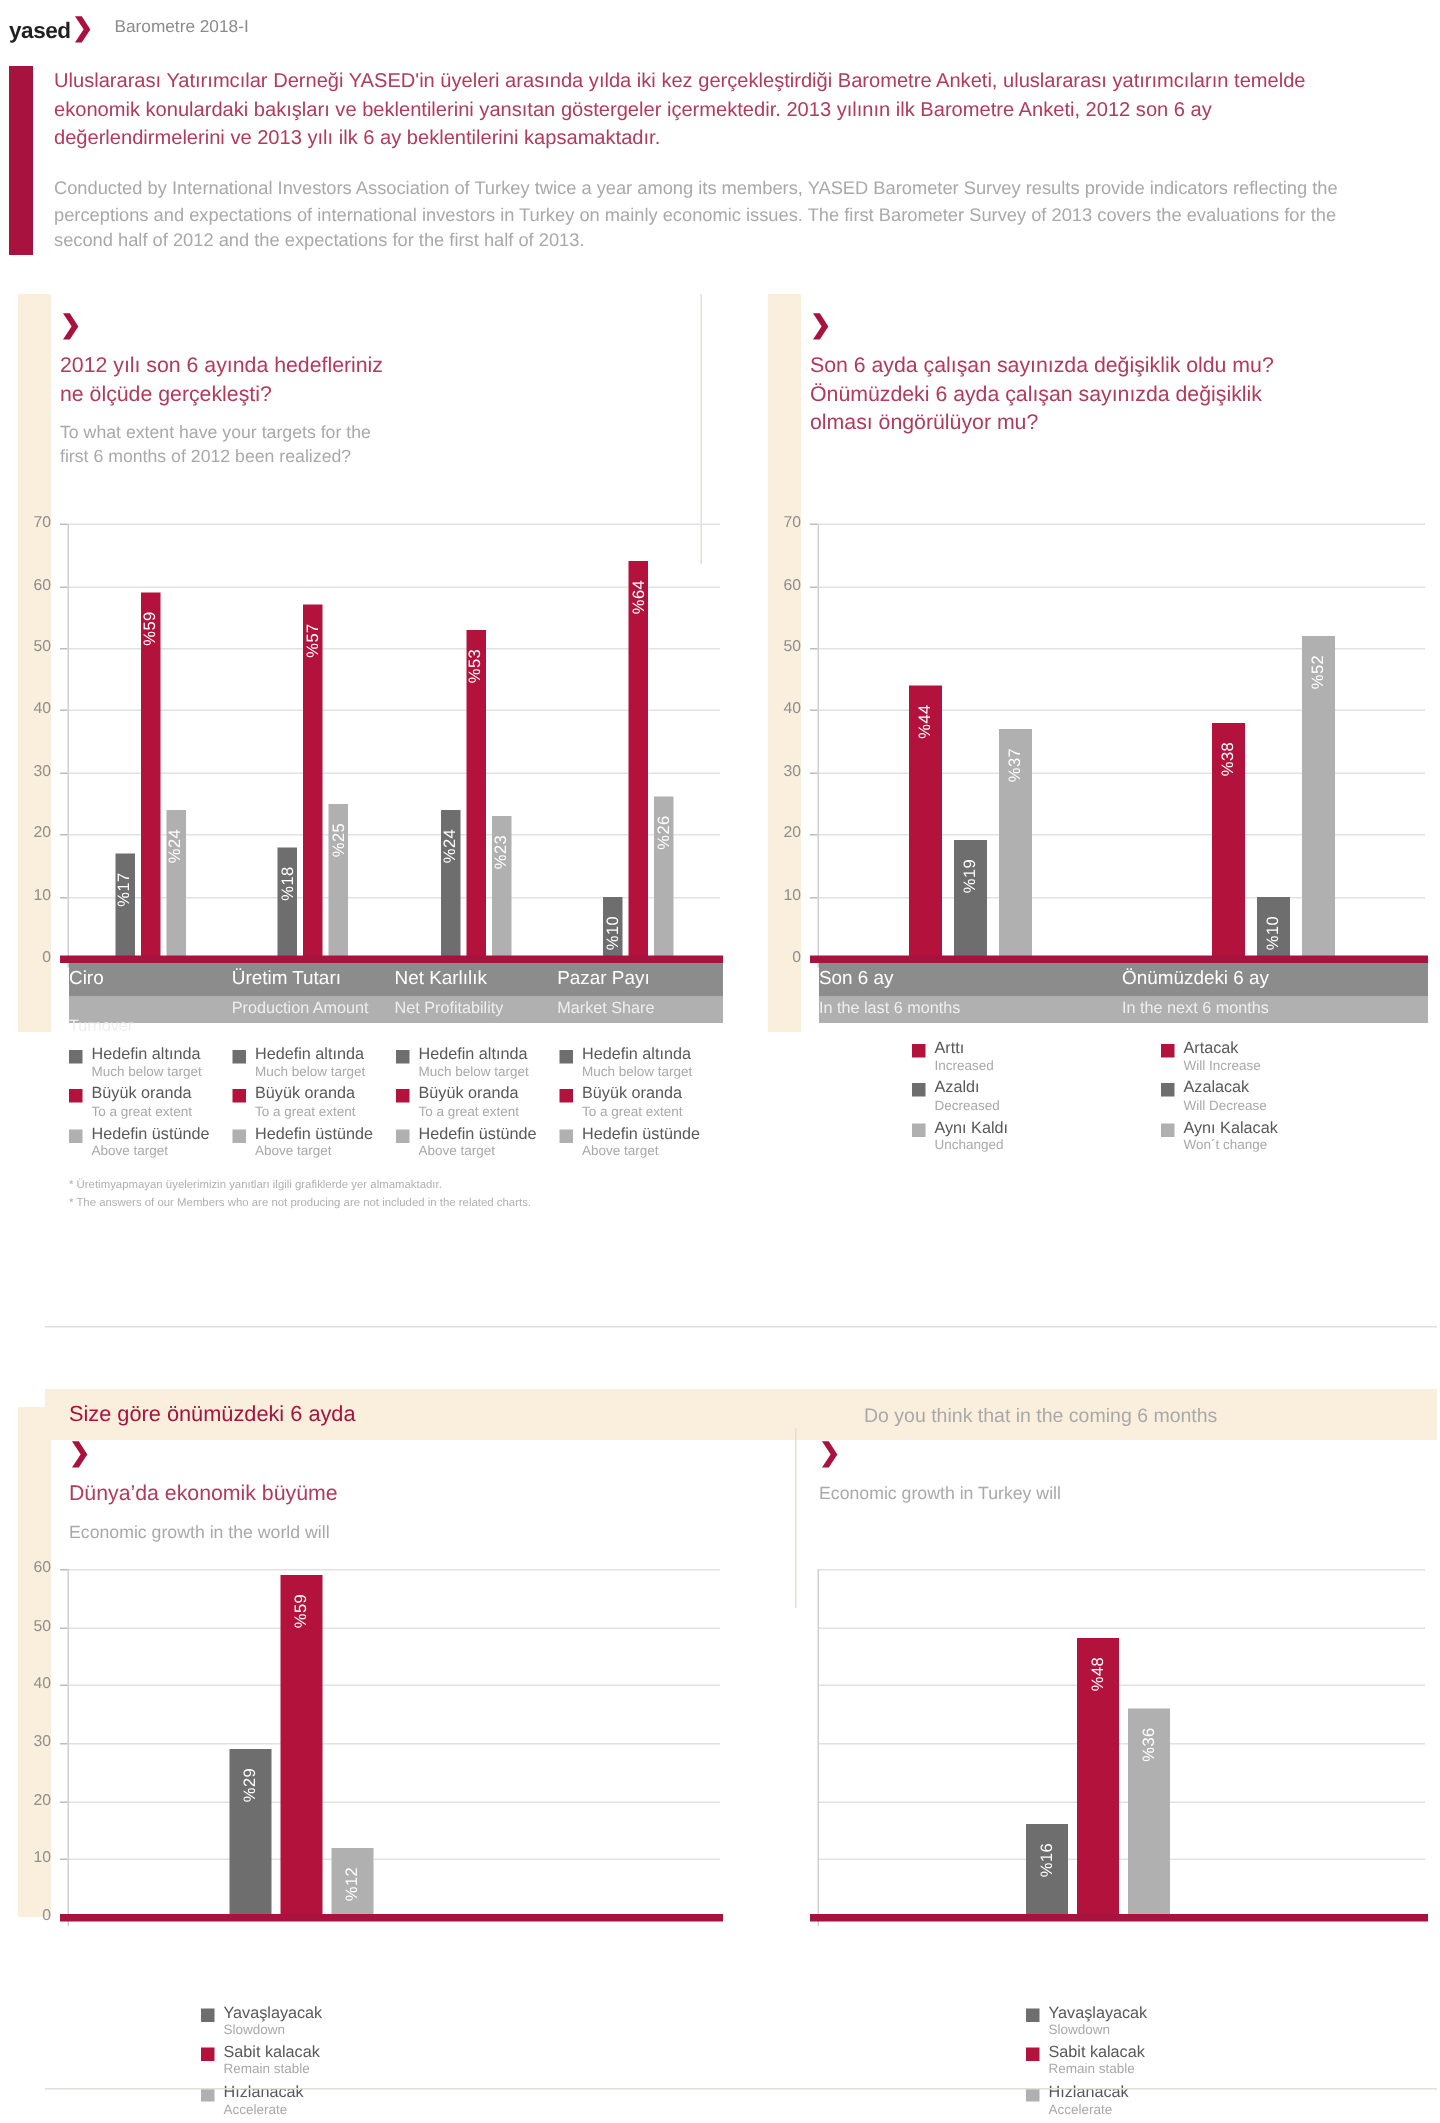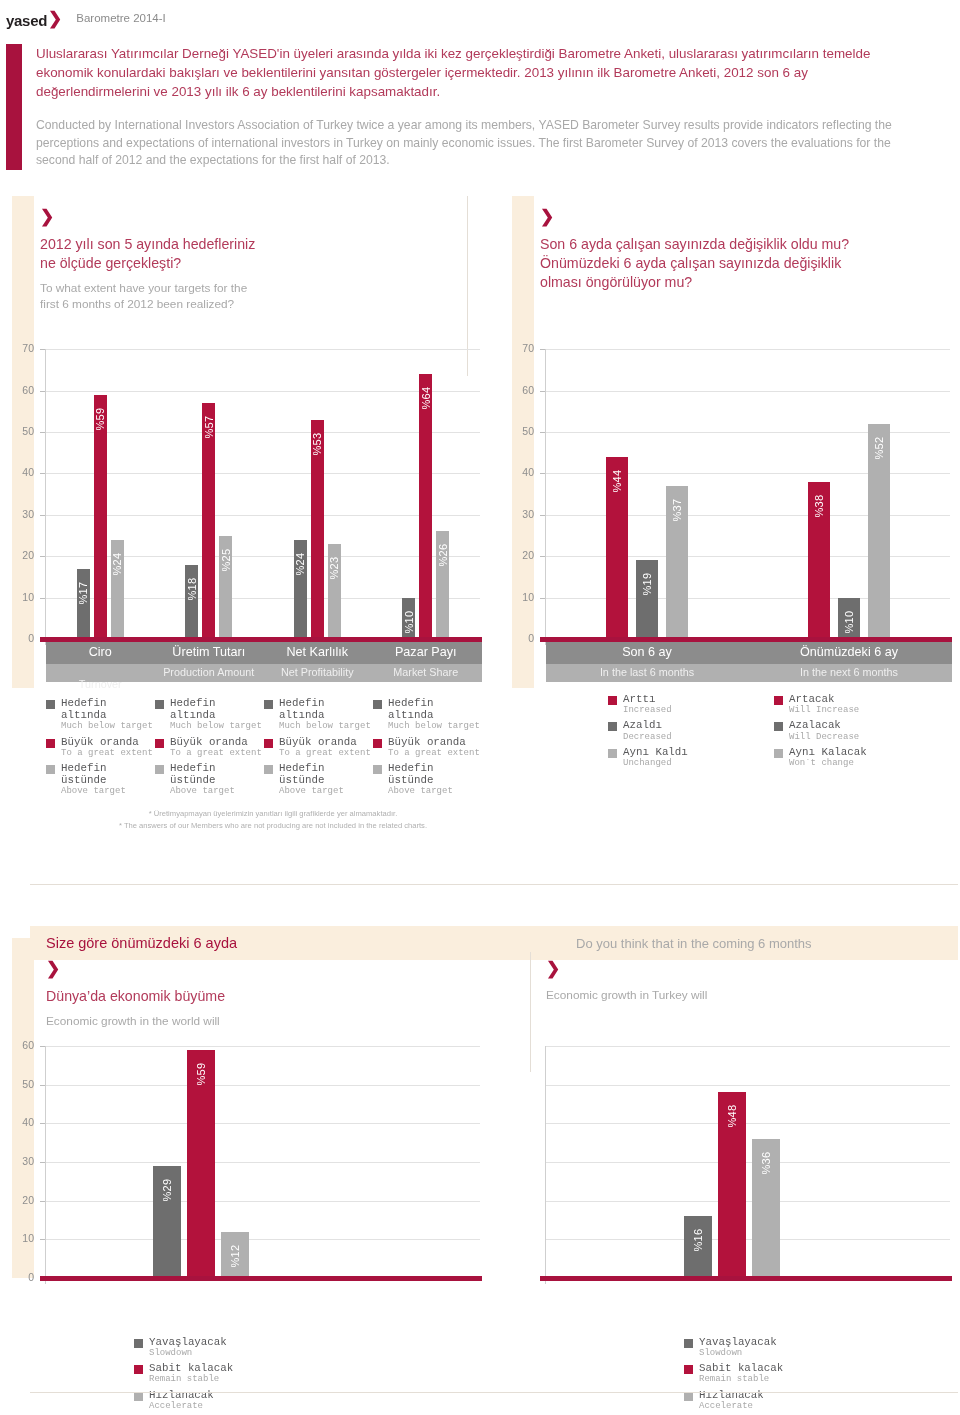--- a/index.html
+++ b/index.html
@@ -49,69 +49,69 @@
     position:absolute; top:4px; left:50%;
     transform: translateX(-50%) rotate(-90deg);
     transform-origin: center center;
     font-size:11px; color:#fff; white-space:nowrap;
     letter-spacing:0.3px;
   }
   .bar .lab-wrap { position:absolute; top:6px; left:0; width:100%; height:40px; }
 
   .cat-band-top { position:absolute; background:#8c8c8c; }
   .cat-band-bot { position:absolute; background:#b0b0b0; }
-  .cat-cell { position:absolute; text-align:center; color:#ffffff; }
+  .cat-cell { position:absolute; text-align:left; color:#ffffff; }
   .cat-tr { font-size:12.6px; }
   .cat-en { font-size:10.8px; color:#efefef; }
 
   
   .legend-row { display:flex; }
   .legend-col { }
-  .legend-item { display:flex; align-items:flex-start; margin-bottom:3px;font-family:Liberation Mono, monospace; }
+  .legend-item { display:flex; align-items:flex-start; margin-bottom:3px; }
   .swatch { width:9px; height:9px; flex:0 0 9px; margin-top:3px; margin-right:6px; }
   .lg-tr { font-size:10.8px; color:#58585a; line-height:1.12; }
   .lg-en { font-size:9px; color:#a9a9a9; line-height:1.25; }
-  .footnote { font-size:7.6px; color:#b0b0b0; line-height:1.5; margin-top:8px;text-align:center; }
+  .footnote { font-size:7.6px; color:#b0b0b0; line-height:1.5; margin-top:8px; }
 
   
   .sec-head-row { display:flex; height:34px; margin-top:18px; }
   .sec-head { background:#faeedd; display:flex; align-items:center; padding-left:16px; }
   .sec-head-tr { font-size:14.5px; color:#a8123e; }
   .sec-head-en { font-size:13px; color:#a9a9a9; }
   .vline { position:absolute; width:1px; background:#e4ded6; }
   .hline { position:absolute; height:1px; background:#e4ded6; }
 </style>
 </head>
 <body>
 
 <div class="topbar">
   <div class="logo">
     <span class="logo-text">yased</span>
     <span class="logo-arrow">❯</span>
   </div>
-  <div class="topbar-title">Barometre 2014-I</div>
+  <div class="topbar-title">Barometre 2018-I</div>
 </div>
 
 <div class="intro">
   <div class="intro-bar"></div>
   <div class="intro-text">
     <div class="intro-tr">Uluslararası Yatırımcılar Derneği YASED'in üyeleri arasında yılda iki kez gerçekleştirdiği Barometre Anketi, uluslararası yatırımcıların temelde ekonomik konulardaki bakışları ve beklentilerini yansıtan göstergeler içermektedir. 2013 yılının ilk Barometre Anketi, 2012 son 6 ay değerlendirmelerini ve 2013 yılı ilk 6 ay beklentilerini kapsamaktadır.</div>
     <div class="intro-en">Conducted by International Investors Association of Turkey twice a year among its members, YASED Barometer Survey results provide indicators reflecting the perceptions and expectations of international investors in Turkey on mainly economic issues. The first Barometer Survey of 2013 covers the evaluations for the second half of 2012 and the expectations for the first half of 2013.</div>
   </div>
 </div>
 
 <div class="panels">
 
   <div class="panel panel-left">
     <div class="beige-strip" style="left:12px;top:0;height:492px;"></div>
     <div class="vline" style="left:467px;top:0;height:180px;"></div>
 
     <div class="q-block">
       <div class="q-arrow">❯</div>
-      <div class="q-tr" style="white-space:pre-line">2012 yılı son 5 ayında hedefleriniz
+      <div class="q-tr" style="white-space:pre-line">2012 yılı son 6 ayında hedefleriniz
 ne ölçüde gerçekleşti?</div>
       <div class="q-en" style="white-space:pre-line">To what extent have your targets for the
 first 6 months of 2012 been realized?</div>
     </div>
 
     <div class="chart" style="height:320px;position:relative;">
       <div class="plot" id="plot1" style="position:absolute;left:46px;top:8px;width:434px;height:290px;">
           <div class="gridline" style="top: 248.571px;"></div>
           <div class="gridline" style="top: 207.143px;"></div>
           <div class="gridline" style="top: 165.714px;"></div>

